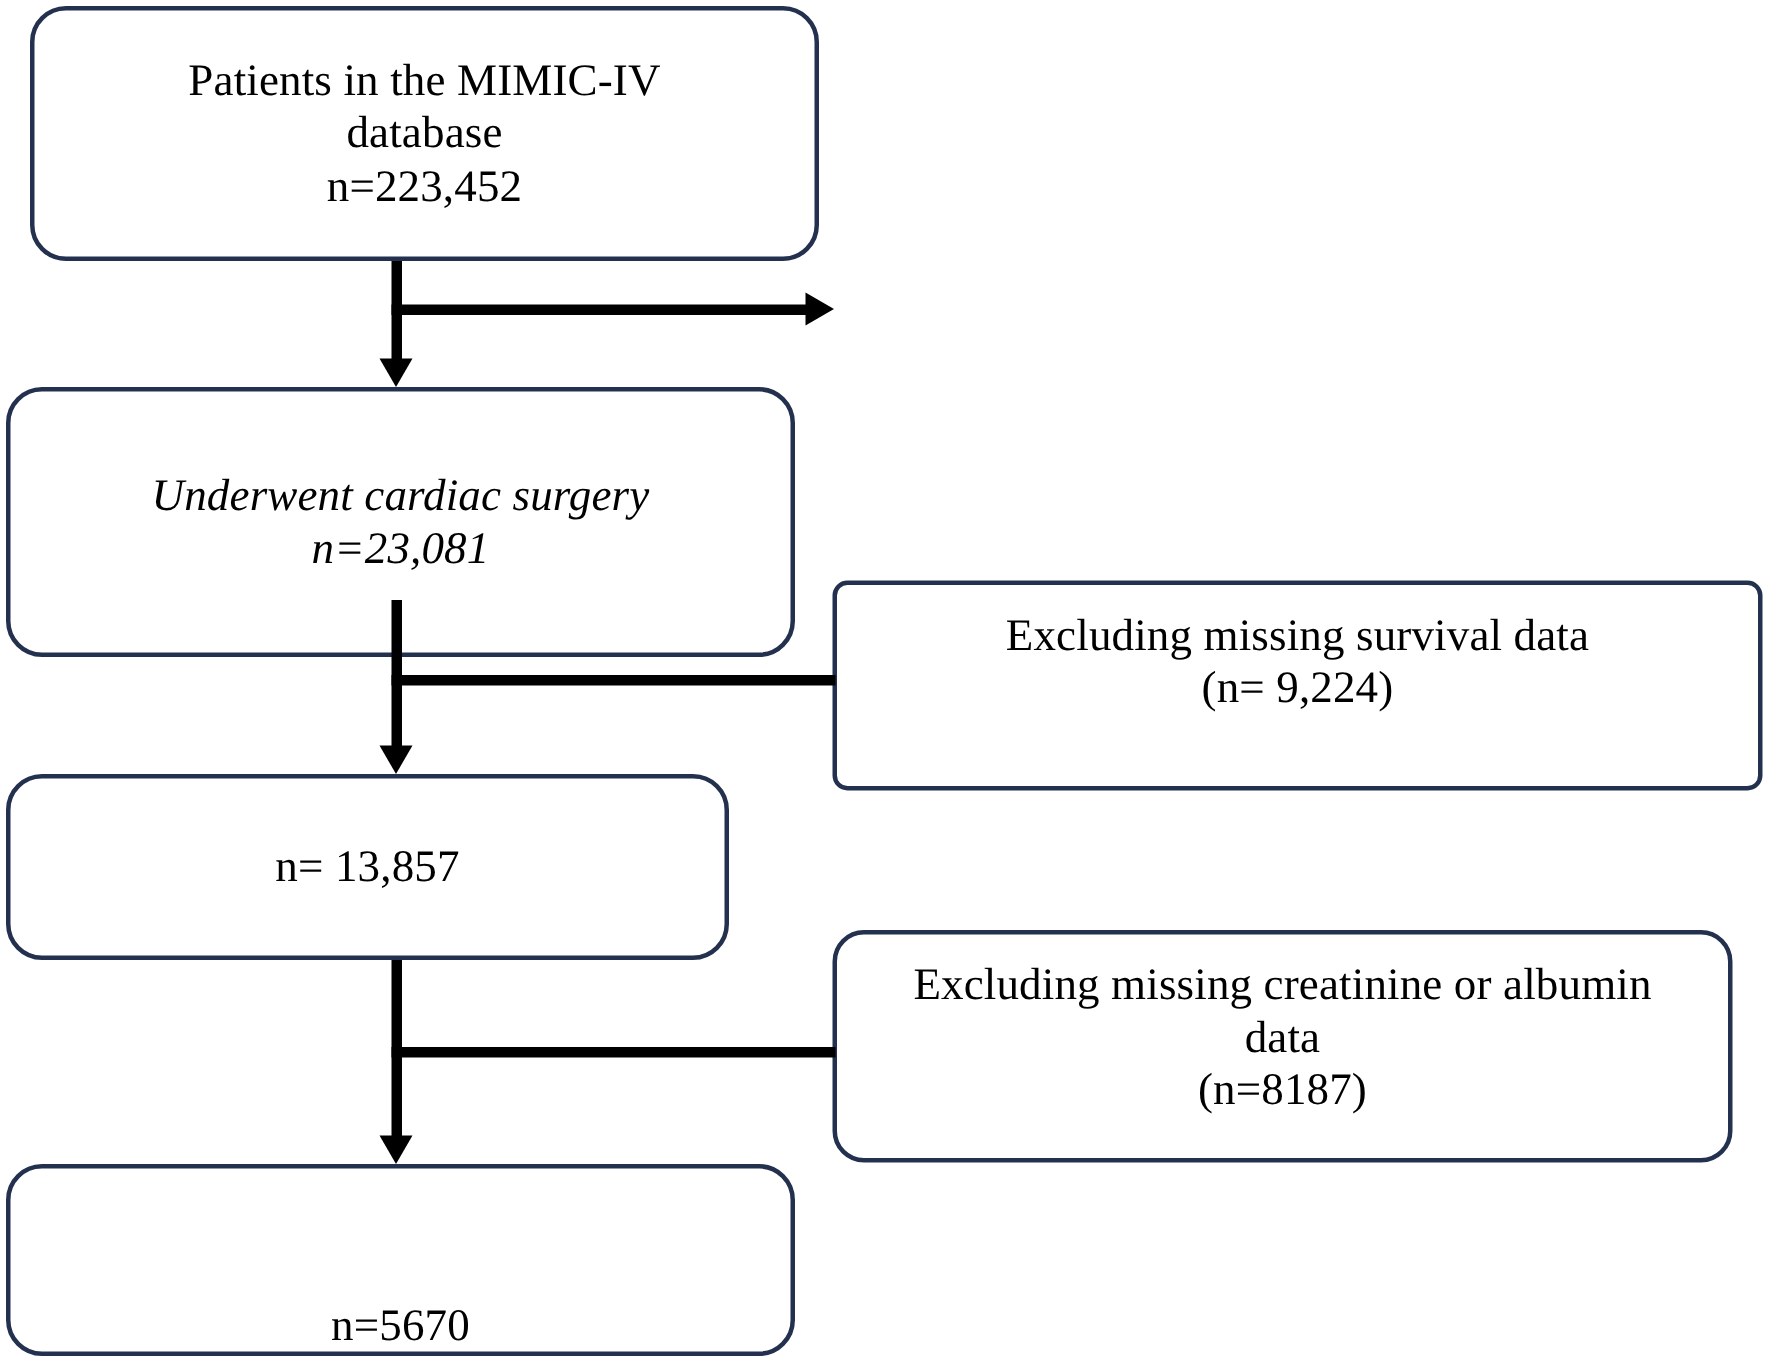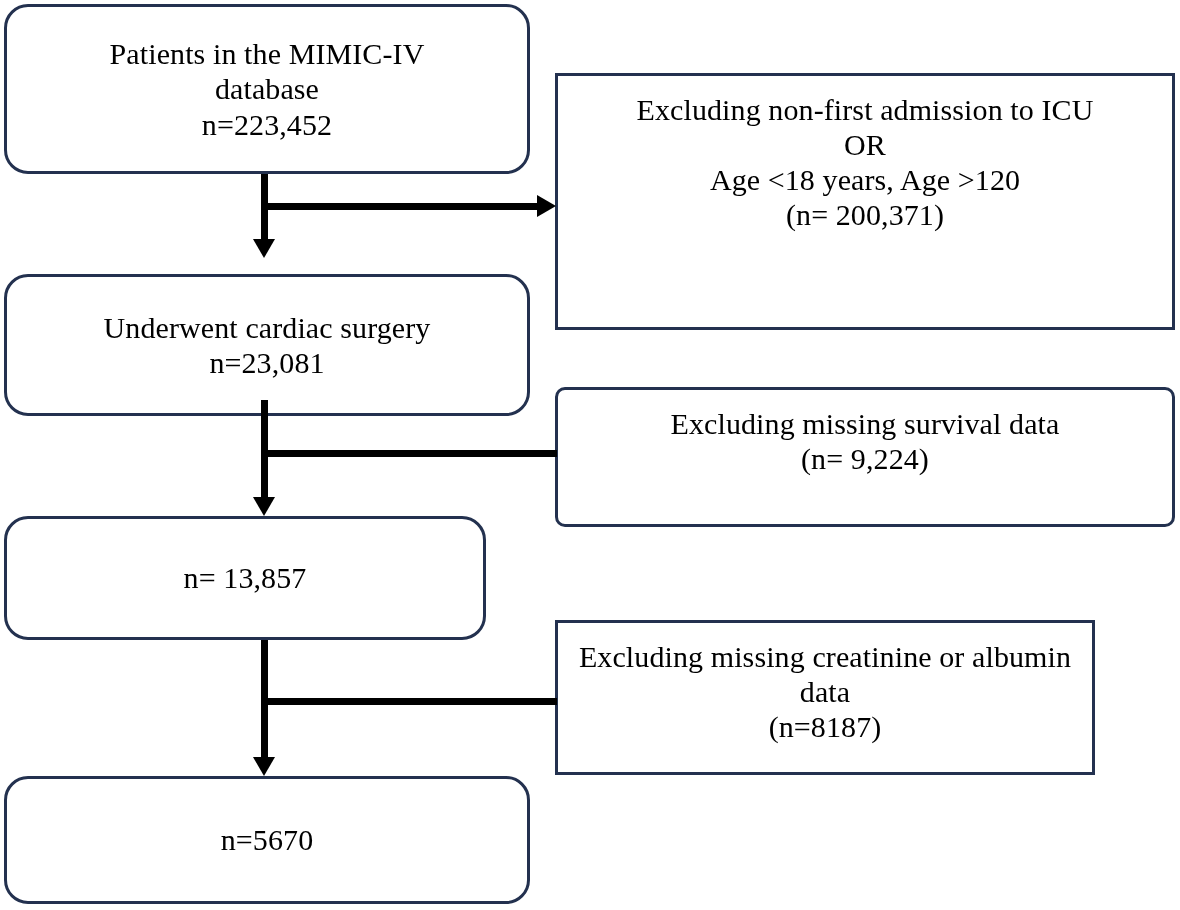--- a/index.html
+++ b/index.html
@@ -70,52 +70,46 @@
     border-top: 11px solid transparent;
     border-bottom: 11px solid transparent;
     border-left: 19px solid #000000;
   }
 </style>
 </head>
 <body>
 
 <div id="flow-canvas">
 
-  <div class="node rounded" style="left:4px; top:4px; width:526px; height:170px;">
+  <div class="node rounded" style="left:20px; top:4px; width:526px; height:170px;">
     <div class="node-text">Patients in the MIMIC-IV
 database
 n=223,452</div>
   </div>
 
-  <div class="node rounded" style="left:4px; top:274px; width:526px; height:142px;">
+  <div class="node rounded" style="left:4px; top:258px; width:526px; height:180px;font-style:italic;">
     <div class="node-text">Underwent cardiac surgery
 n=23,081</div>
   </div>
 
   <div class="node rounded" style="left:4px; top:516px; width:482px; height:124px;">
     <div class="node-text">n= 13,857</div>
   </div>
 
-  <div class="node rounded" style="left:4px; top:776px; width:526px; height:128px;">
+  <div class="node rounded" style="left:4px; top:776px; width:526px; height:128px;align-items:flex-end;">
     <div class="node-text">n=5670</div>
   </div>
 
-  <div class="node rect" style="left:555px; top:73px; width:620px; height:257px;">
-    <div class="node-text">Excluding non-first admission to ICU
-OR
-Age &lt;18 years, Age &gt;120
-(n= 200,371)</div>
-  </div>
 
   <div class="node rect" style="left:555px; top:387px; width:620px; height:140px;border-radius:10px;">
     <div class="node-text">Excluding missing survival data
 (n= 9,224)</div>
   </div>
 
-  <div class="node rect" style="left:555px; top:620px; width:540px; height:155px;">
+  <div class="node rect" style="left:555px; top:620px; width:600px; height:155px;border-radius:21px;">
     <div class="node-text">Excluding missing creatinine or albumin
 data
 (n=8187)</div>
   </div>
 
   <div class="vline" style="left:261px; top:174px; width:7px; height:66px;"></div>
   <div class="arrow-down" style="left:253px; top:239px;"></div>
   <div class="hline" style="left:261px; top:203px; width:283px; height:7px;"></div>
   <div class="arrow-right" style="left:537px; top:195px;"></div>
 

